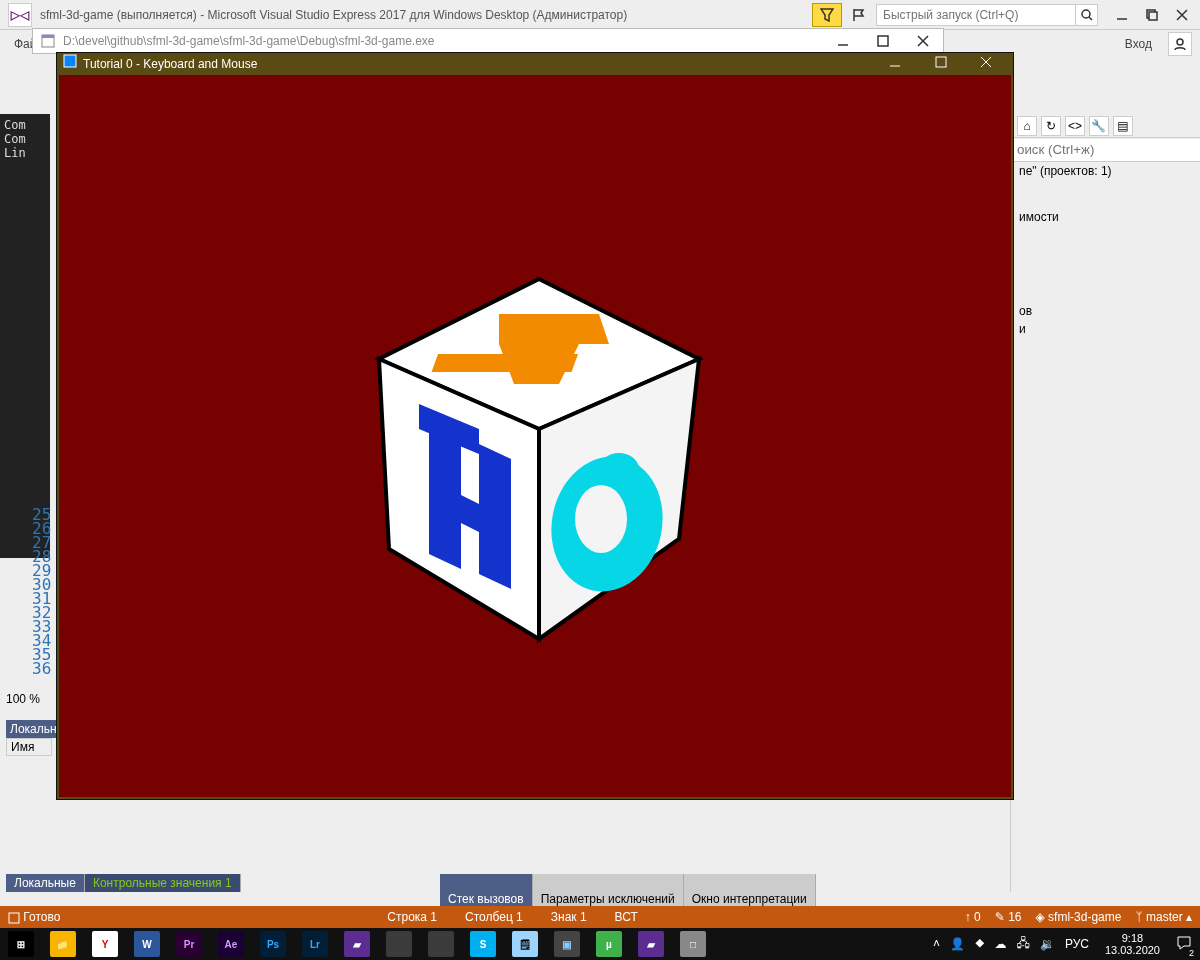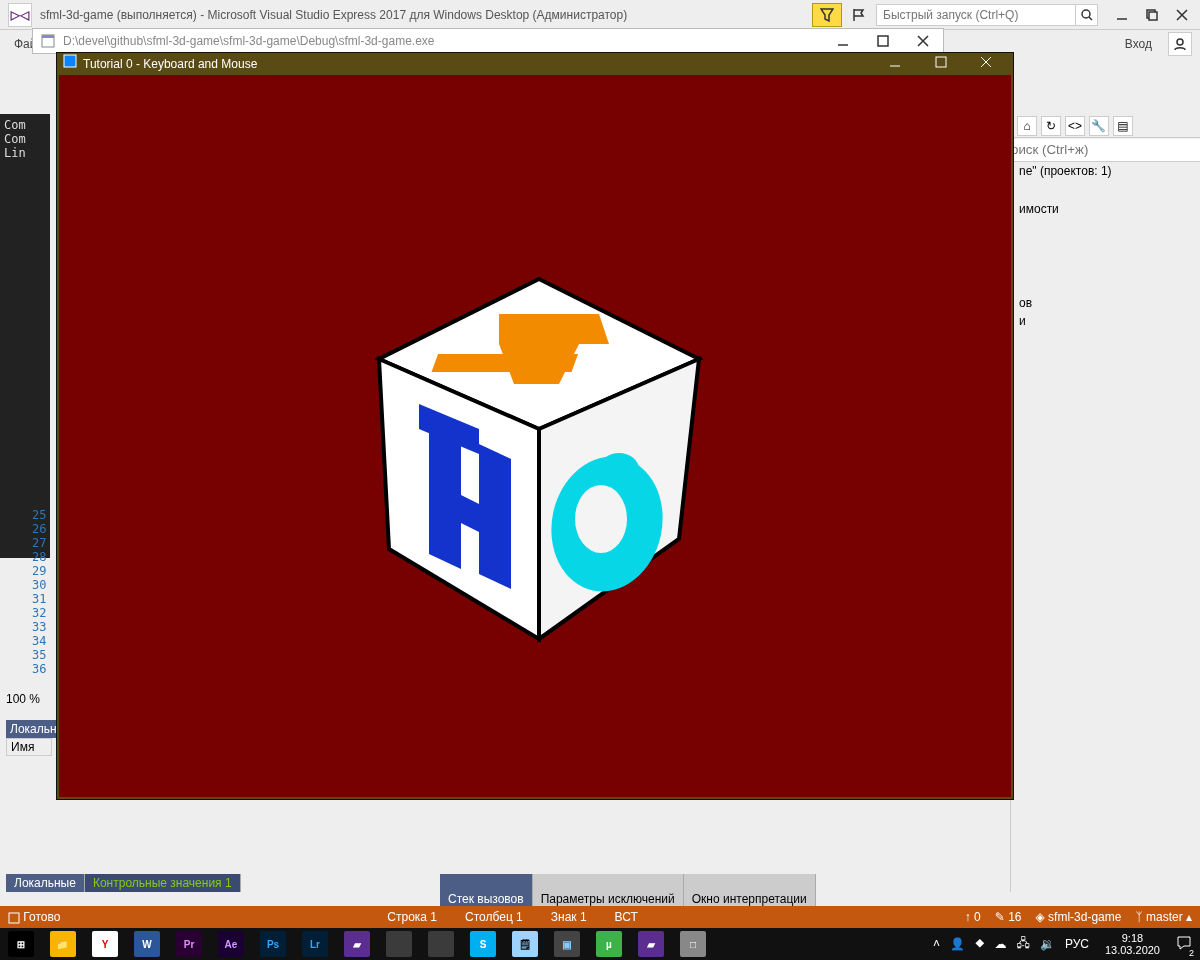--- a/index.html
+++ b/index.html
@@ -20,31 +20,31 @@
 
 #vs-menubar{height:28px;line-height:28px;display:flex;align-items:center;padding:0 8px;gap:4px;background:#eee}
 #vs-menubar .menu{padding:0 6px;color:#444} 
 #vs-menubar .spacer{flex:1 1 auto}
 #vs-menubar .login{color:#444;padding:0 6px}
 #vs-menubar .login-icon{width:24px;height:24px;border:1px solid #ccc;background:#fff;display:inline-flex;align-items:center;justify-content:center;margin-left:6px}
 
 
 #vs-body{position:absolute;left:0;top:58px;right:0;bottom:36px;background:#eee}
 #left-dark{position:absolute;left:0;top:56px;width:50px;height:444px;background:#222;color:#ddd;font-family:Consolas,monospace;font-size:12px;padding:4px}
-#lines{position:absolute;left:32px;top:450px;color:#2e75b6;font-family:Consolas,monospace;font-size:12px;line-height:14px;text-align:right}
+#lines{position:absolute;left:32px;top:450px;color:#2e75b6;font-family:Consolas,monospace;font-size:16px;line-height:14px;text-align:right}
 #cont-tab{position:absolute;left:0;top:56px;height:20px;background:#f5cc84;border:1px solid #caa23a;padding:0 8px;color:#000;line-height:18px}
 #zoom100{position:absolute;left:6px;top:634px;background:#eee;color:#000}
 #local-tab{position:absolute;left:6px;top:662px;width:60px;height:18px;line-height:18px;background:#4c5d86;color:#fff;padding:0 4px}
 #name-hdr{position:absolute;left:6px;top:680px;width:46px;border:1px solid #ccc;padding:1px 4px;background:#eee}
 
 #right-panel{position:absolute;right:0;top:56px;width:190px;bottom:0;background:#eee;border-left:1px solid #ccc}
 #right-panel .tool-row{height:24px;display:flex;align-items:center;gap:4px;padding:0 6px;border-bottom:1px solid #ccc}
 #right-panel .tool-row span{width:20px;height:20px;border:1px solid #ccc;display:flex;align-items:center;justify-content:center;background:#fff}
 #right-panel .search-row{display:flex;align-items:center;height:24px;border-bottom:1px solid #ccc}
-#right-panel .search-row input{flex:1 1 auto;border:none;height:22px;padding:0 0;background:#fff;color:#777}
+#right-panel .search-row input{flex:1 1 auto;border:none;height:22px;padding:0 6px;background:#fff;color:#777}
 #right-panel .node{padding:2px 8px;color:#000}
 
 #solution-pin{position:absolute;right:6px;top:56px;display:flex;gap:4px;color:#444;align-items:center}
 
 
 #bottom-tabs{position:absolute;left:6px;bottom:36px;height:18px;line-height:18px;display:flex;gap:0}
 #bottom-tabs .tab{padding:0 8px;background:#ccc;color:#000;border-right:1px solid #aaa}
 #bottom-tabs .tab.active{background:#4c5d86;color:#fff}
 #bottom-tabs2{position:absolute;left:440px;bottom:36px;height:18px;line-height:18px;display:flex}
 #bottom-tabs2 .tab{padding:16px 8px;background:#ccc;color:#000;border-right:1px solid #aaa}
@@ -172,21 +172,21 @@
         <span>↻</span>
         <span>&lt;&gt;</span>
         <span>🔧</span>
         <span>▤</span>
       </div>
       <div class="search-row">
         <input placeholder="оиск (Ctrl+ж)" style="">
 
       </div>
       <div class="node">ne"  (проектов: 1)</div>
-      <div class="node" style="margin-top:20px">имости</div>
+      <div class="node" style="margin-top:28px">имости</div>
       <div class="node" style="margin-top:76px">ов</div>
       <div class="node">и</div>
     </div>
   </div>
 
   <div id="bottom-tabs">
     <span class="tab active">Локальные</span>
     <span class="tab" style="background:#3b4a70;color:#84cc16">Контрольные значения 1</span>
   </div>
   <div id="bottom-tabs2">

